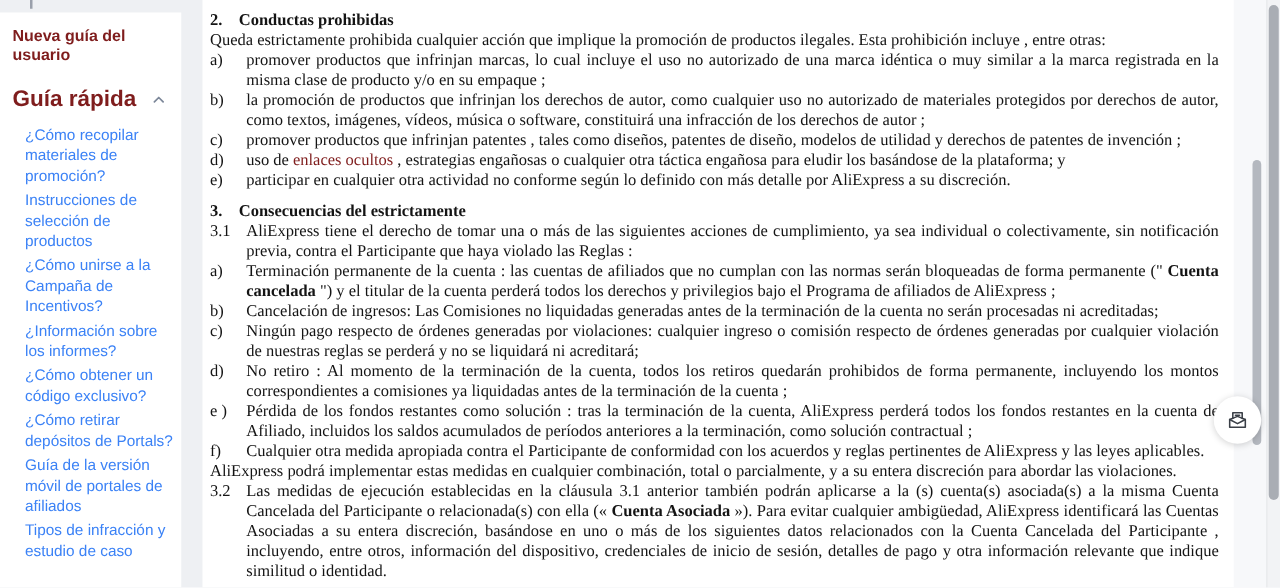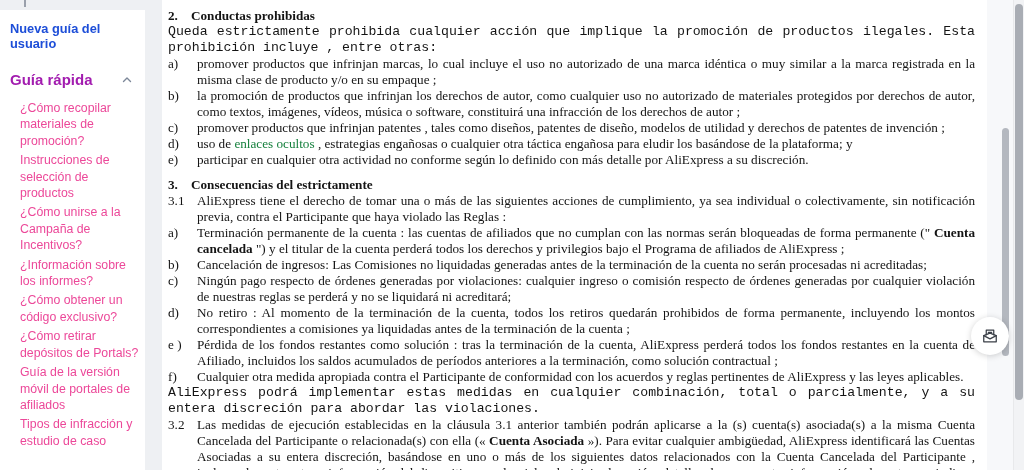--- a/index.html
+++ b/index.html
@@ -9,50 +9,50 @@
     font-family:"Liberation Sans",sans-serif;
   }
   
   .sidebar{
     position:absolute;left:0;top:10px;width:145px;bottom:0;
     background:#ffffff;overflow:hidden;
   }
   .sidebar-inner{padding:11px 4px 0 10px;}
   .cut-tick{position:absolute;left:24px;top:0;width:2px;height:7px;background:#9aa0ab;}
   .nav-root{
-    font-weight:bold;color:#1d4ed8;font-size:12.8px;line-height:15px;
+    font-weight:bold;color:#7f1d1d;font-size:12.8px;line-height:15px;
     margin-bottom:21px;cursor:pointer;
   }
   .nav-section{
-    font-weight:bold;color:#a21caf;font-size:15px;line-height:15px;
+    font-weight:bold;color:#7f1d1d;font-size:18px;line-height:15px;
     display:flex;justify-content:space-between;align-items:center;
     margin-bottom:13px;cursor:pointer;padding-right:9px;
   }
   .nav-items{list-style:none;margin:0;padding:0 0 0 10px;}
   .nav-item{
-    color:#ec4899;font-size:12.3px;line-height:16.4px;
+    color:#3b82f6;font-size:12.3px;line-height:16.4px;
     margin-bottom:3px;width:122px;cursor:pointer;
   }
   
   .content{
     position:absolute;left:162px;top:0;right:11px;bottom:0;
     background:#ffffff;overflow:hidden;
   }
   .doc{
     margin-right:26px;padding:8px 12px 0 6px;
     font-family:"Liberation Serif",serif;
     font-size:13.2px;line-height:16px;color:#141414;
   }
   .block{position:relative;padding-left:29px;text-align:justify;}
   .block .marker{position:absolute;left:0;top:0;}
   .block.heading{padding-left:23px;font-weight:bold;text-align:left;}
-  .block.para{padding-left:0;font-family:Liberation Mono, monospace;}
+  .block.para{padding-left:0;}
   .gap{height:9px;}
   .doc b{font-weight:bold;}
-  .doc a.inline-link{color:#15803d;text-decoration:none;cursor:pointer;}
+  .doc a.inline-link{color:#7f1d1d;text-decoration:none;cursor:pointer;}
   
   .gutter{position:absolute;top:0;right:0;width:26px;bottom:0;background:#f7f8fa;}
   .inner-thumb{
     position:absolute;right:4px;top:128px;width:7px;height:228px;
     background:#b4b8bf;border-radius:4px;
   }
   .outer-bar{
     position:absolute;right:0;top:0;width:11px;bottom:0;
     background:#f2f3f5;border-left:1px solid #e8e9eb;box-sizing:border-box;
   }

